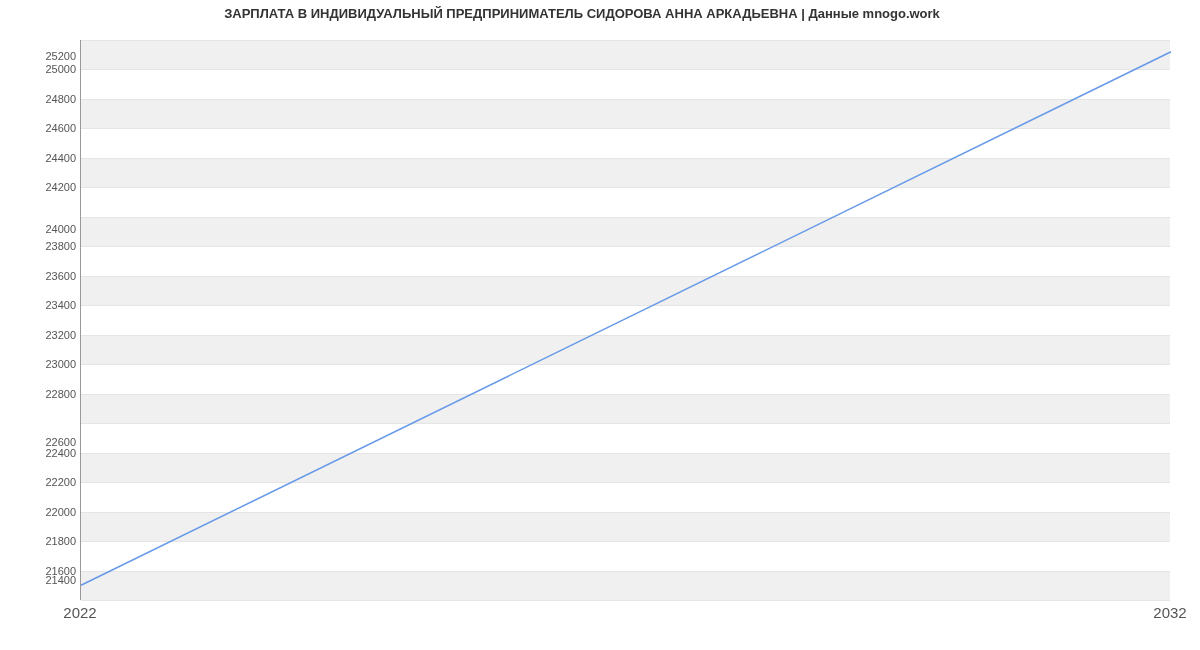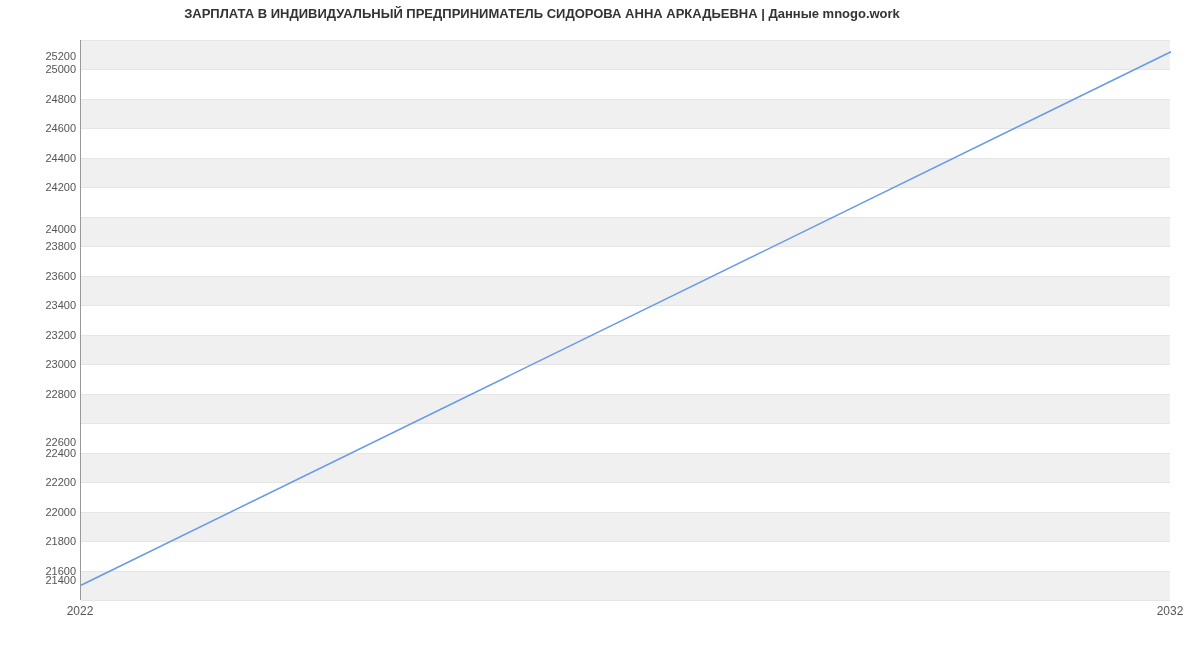--- a/index.html
+++ b/index.html
@@ -18,20 +18,21 @@
   }
   .chart-title {
     position: absolute;
     top: 6px;
     left: 0;
     width: 1084px;
     text-align: center;
     font-size: 13px;
     font-weight: bold;
     color: #333;
+    padding-left: 40px;
   }
   .plot-area {
     position: absolute;
     left: 80px;
     top: 40px;
     width: 1090px;
     height: 560px;
     border-left: 1px solid #999;
     border-bottom: 1px solid #999;
     box-sizing: border-box;
@@ -54,21 +55,21 @@
     right: 1124px; 
     width: 70px;
     text-align: right;
     font-size: 11px;
     color: #555;
     transform: translateY(-50%);
   }
   .x-tick-label {
     position: absolute;
     top: 604px;
-    font-size: 12px;
+    font-size: 15px;
     color: #555;
     transform: translateX(-50%);
   }
   svg.line-layer {
     position: absolute;
     left: 0;
     top: 0;
     width: 100%;
     height: 100%;
     overflow: visible;

